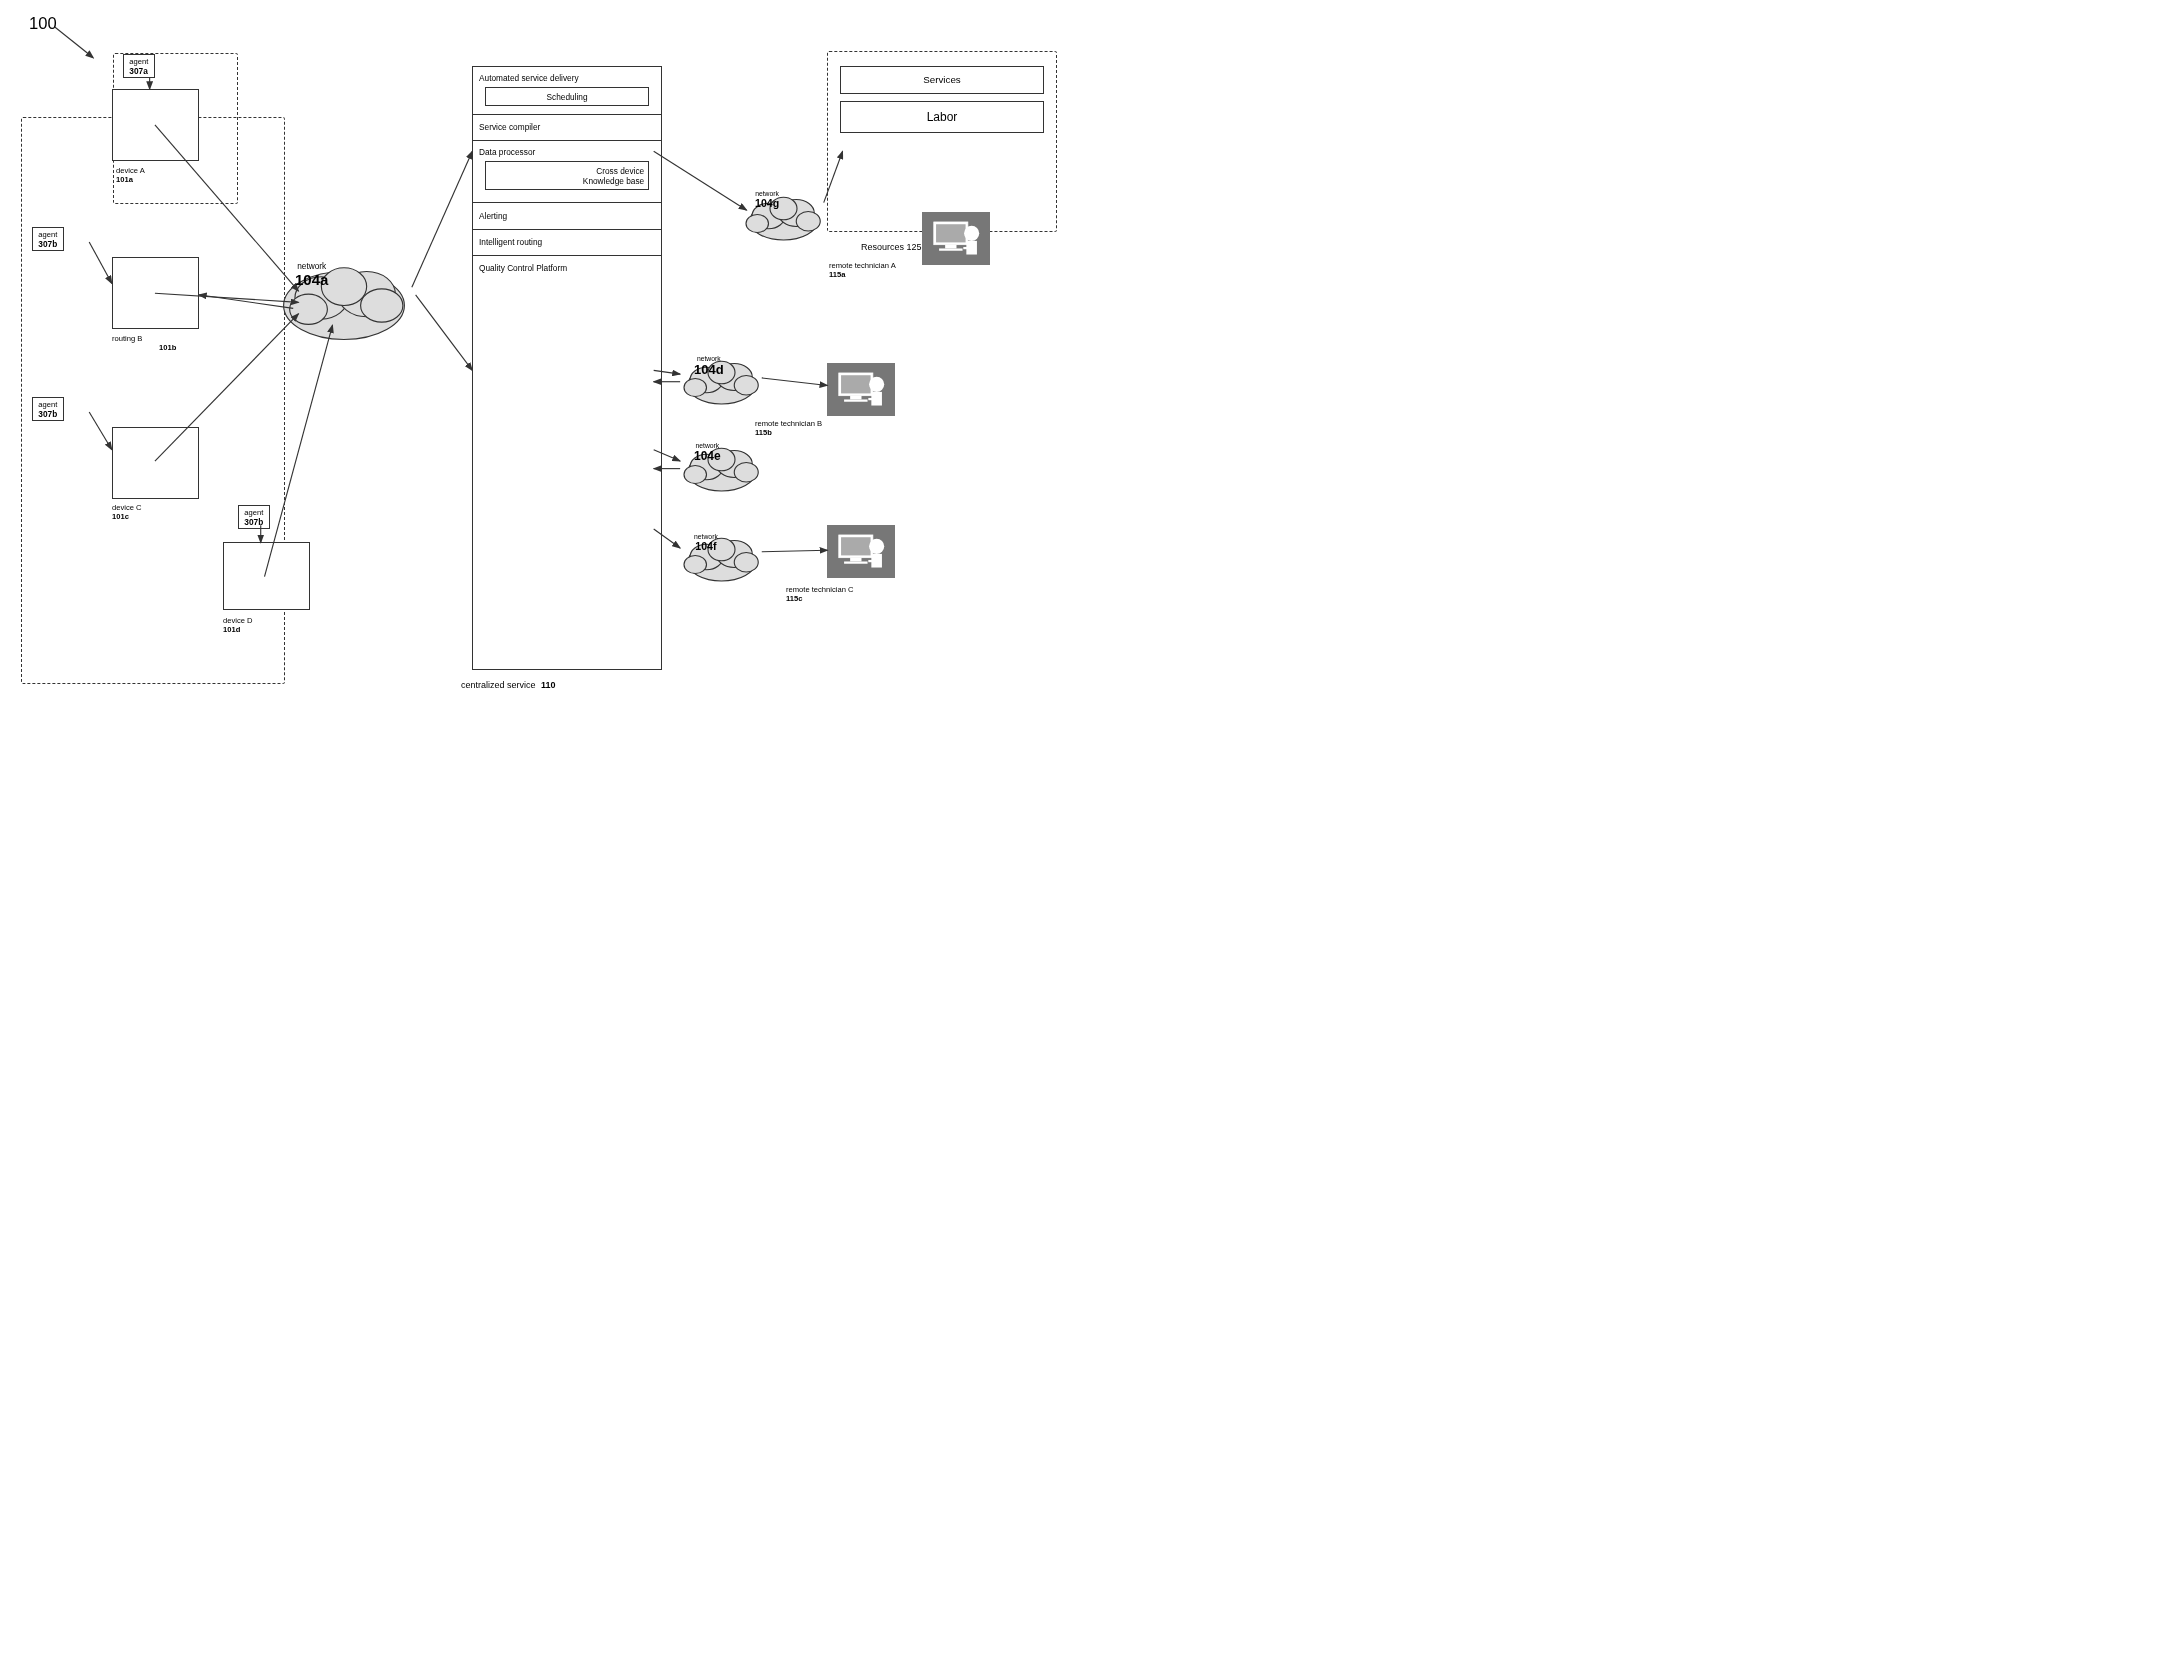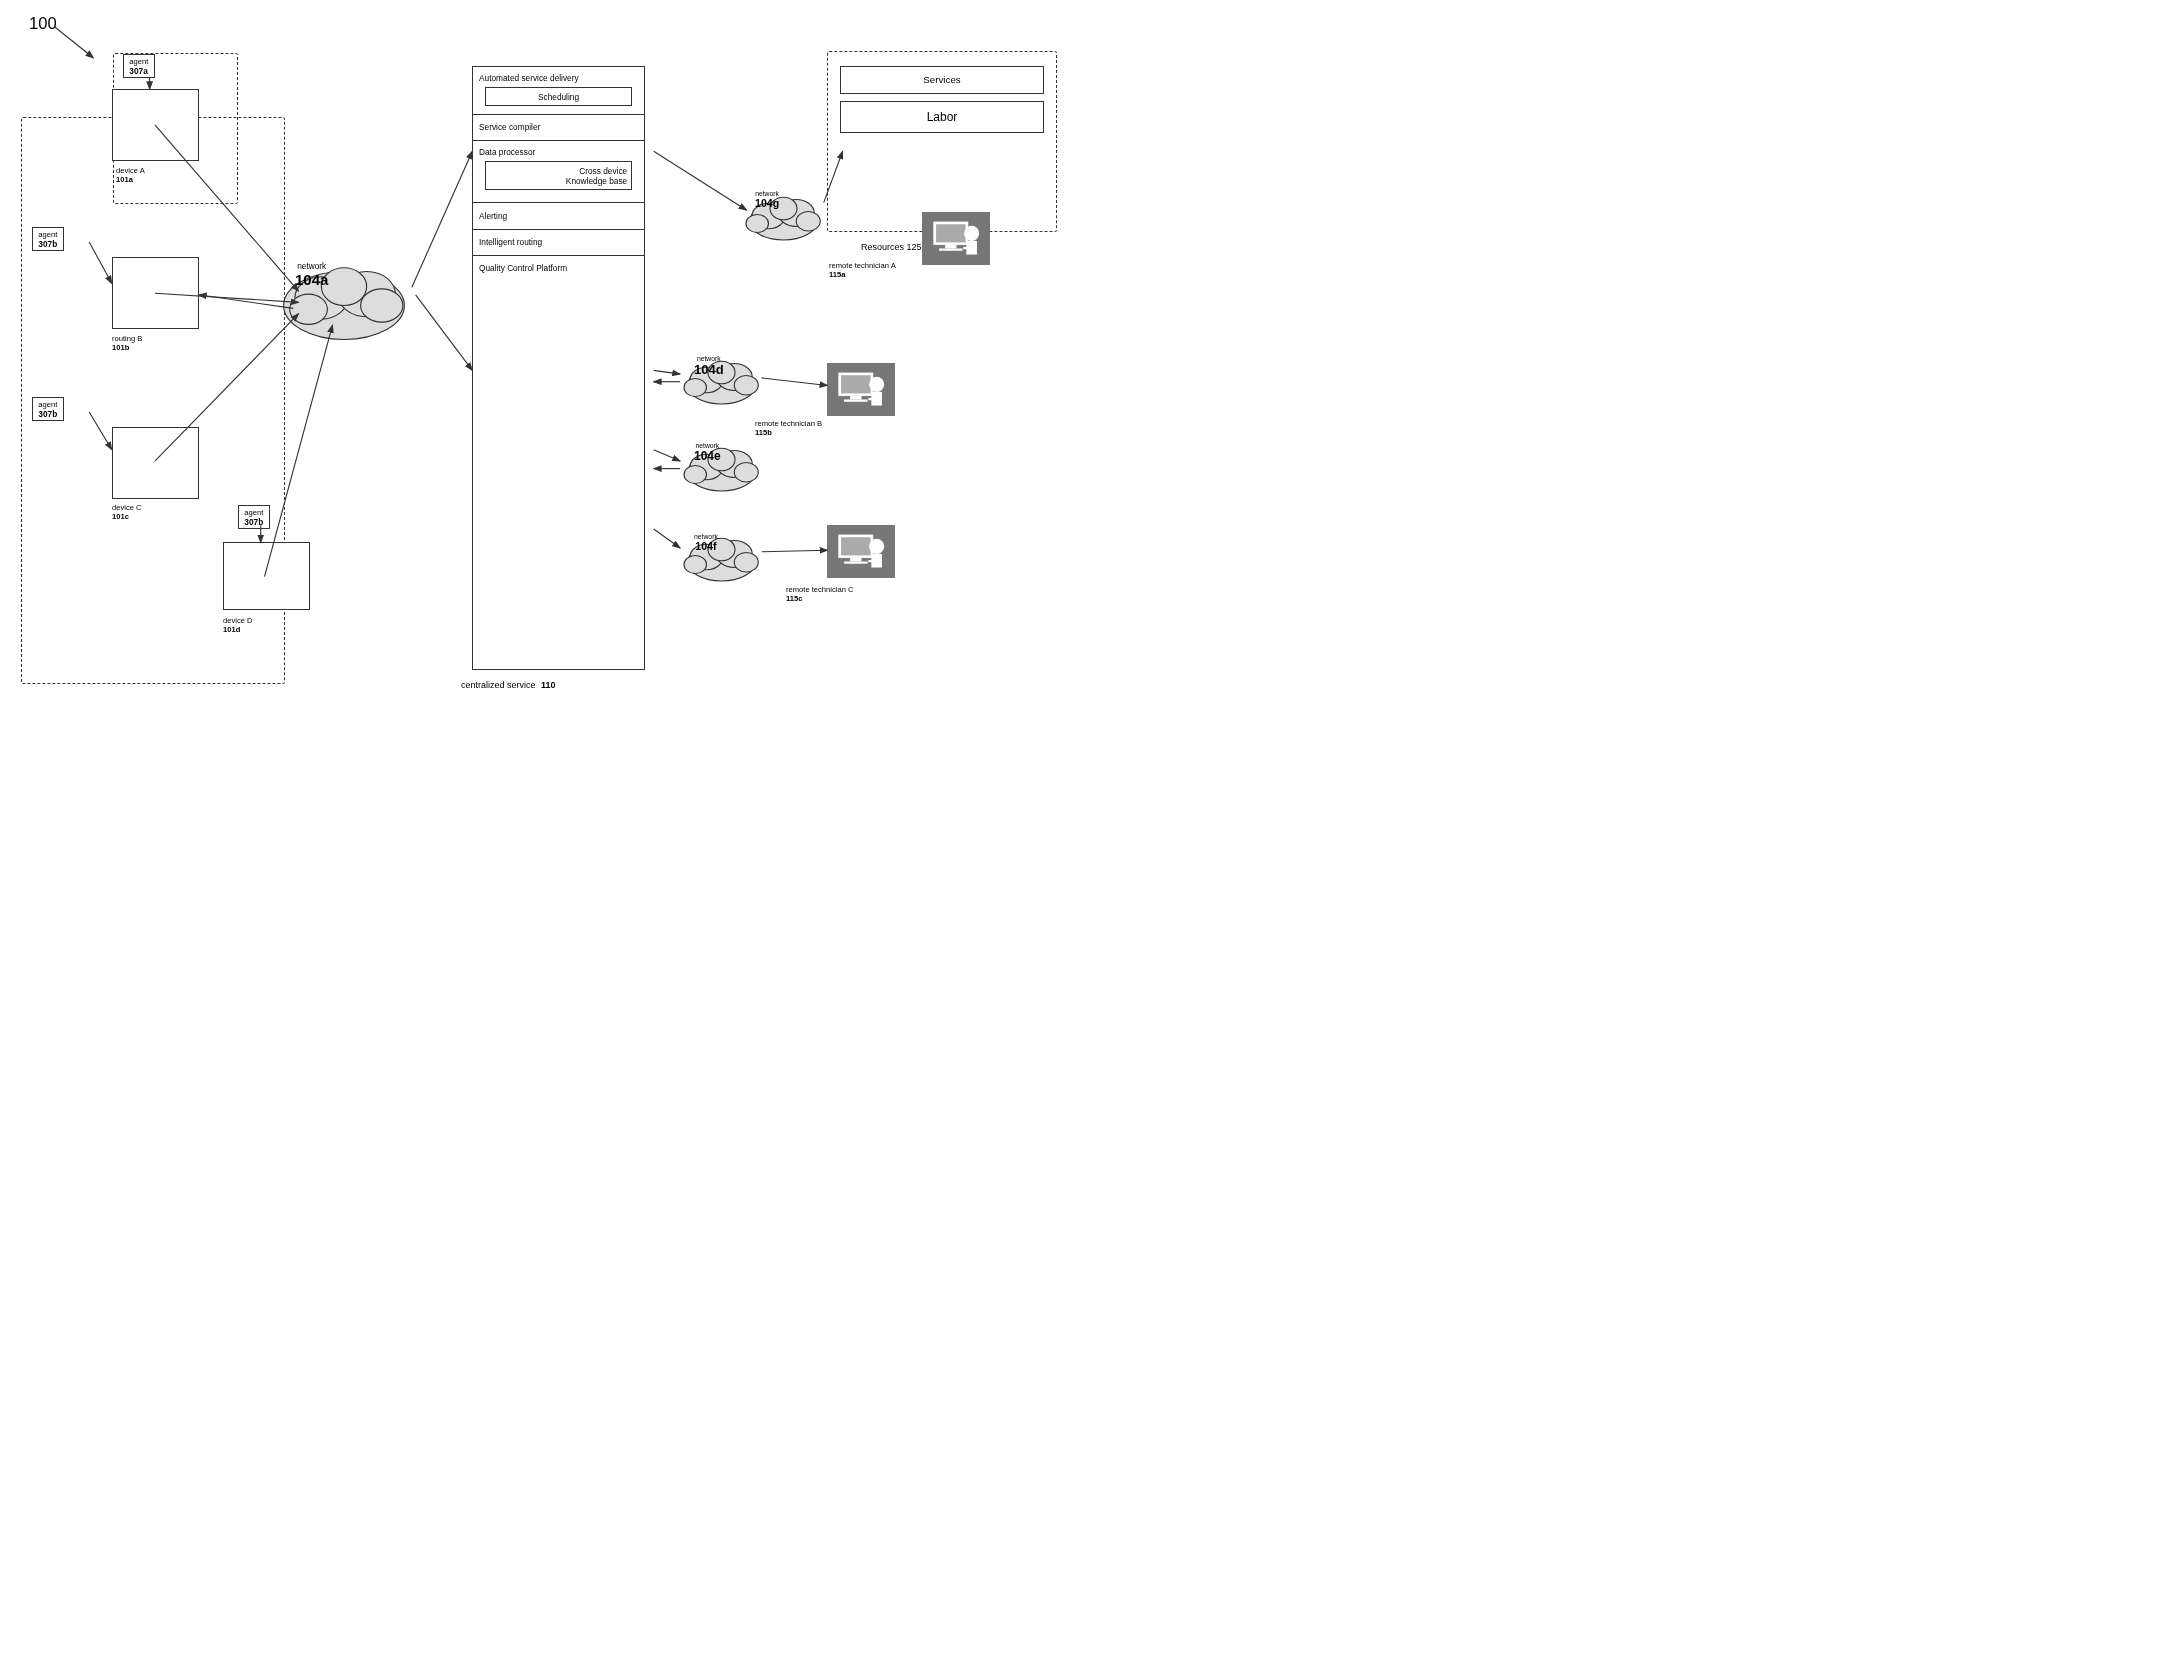--- a/index.html
+++ b/index.html
@@ -61,21 +61,21 @@
 
   <div style="position:absolute;top:227px;left:32px;background:#fff;border:1.1px solid #333;padding:1.5px 5.3px;font-size:7.6px;">
     <span>agent</span><br>
     <span style="font-weight:bold;font-size:8.3px;">307b</span>
   </div>
 
   <div style="position:absolute;top:257px;left:112px;width:87px;height:72px;border:1.1px solid #333;background:#fff;"></div>
 
   <div style="position:absolute;top:334px;left:112px;font-size:7.6px;">
     <span>routing B</span><br>
-    <span style="font-weight:bold;">101b</span>
+    <span style="font-weight:bold;margin-left:47px;">101b</span>
   </div>
 
   <div style="position:absolute;top:397px;left:32px;background:#fff;border:1.1px solid #333;padding:1.5px 5.3px;font-size:7.6px;">
     <span>agent</span><br>
     <span style="font-weight:bold;font-size:8.3px;">307b</span>
   </div>
 
   <div style="position:absolute;top:427px;left:112px;width:87px;height:72px;border:1.1px solid #333;background:#fff;"></div>
 
   <div style="position:absolute;top:503px;left:112px;font-size:7.6px;">
@@ -101,21 +101,21 @@
     <ellipse cx="125" cy="85" rx="38" ry="30" fill="#ddd" stroke="#333" stroke-width="1.5"></ellipse>
     <ellipse cx="95" cy="75" rx="30" ry="25" fill="#ddd" stroke="#333" stroke-width="1.5"></ellipse>
     <ellipse cx="48" cy="105" rx="25" ry="20" fill="#ddd" stroke="#333" stroke-width="1.5"></ellipse>
     <ellipse cx="145" cy="100" rx="28" ry="22" fill="#ddd" stroke="#333" stroke-width="1.5"></ellipse>
   </svg>
   <div style="position:absolute;top:261px;left:295px;font-size:8.3px;font-weight:normal;text-align:center;z-index:10;">
     <span>network</span><br>
     <span style="font-size:15px;font-weight:bold;">104a</span>
   </div>
 
-  <div style="position:absolute;top:66px;left:472px;width:173px;height:604px;border:1.5px solid #333;background:#fff;">
+  <div style="position:absolute;top:66px;left:472px;width:190px;height:604px;border:1.5px solid #333;background:#fff;">
 
     <div style="border-bottom:1.1px solid #333;padding:6px 6px 3px;">
       <div style="font-size:8.3px;margin-bottom:3.8px;">Automated service delivery</div>
       <div style="border:1.1px solid #333;padding:3.8px;text-align:center;font-size:8.3px;margin:3px 6px 4.5px;">Scheduling</div>
     </div>
 
     <div style="border-bottom:1.1px solid #333;padding:7.6px 6px 7.6px;">
       <div style="font-size:8.3px;">Service compiler</div>
     </div>
 

